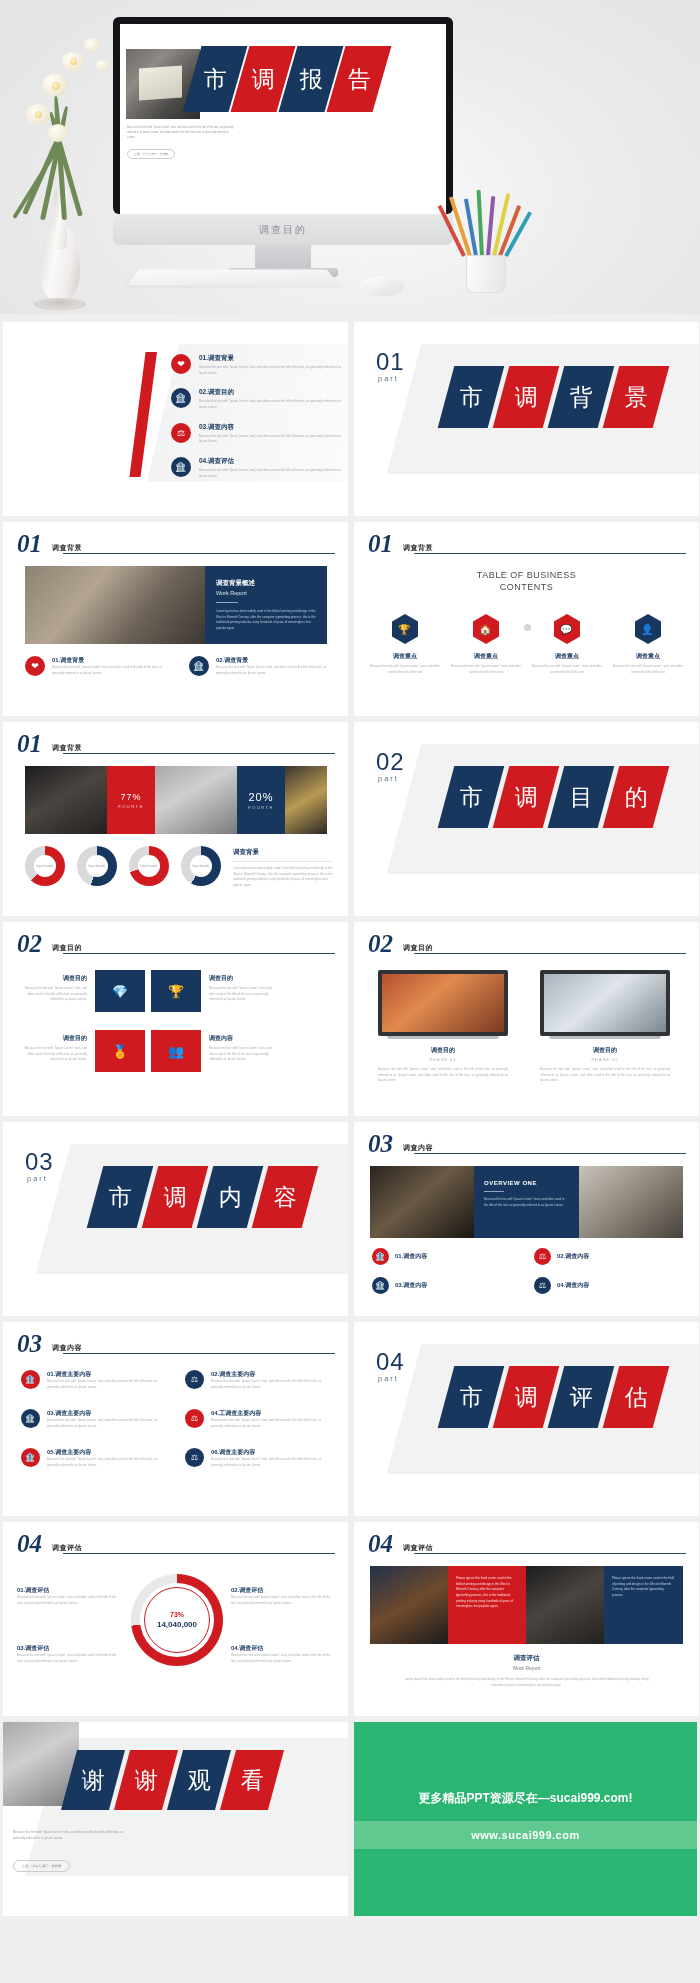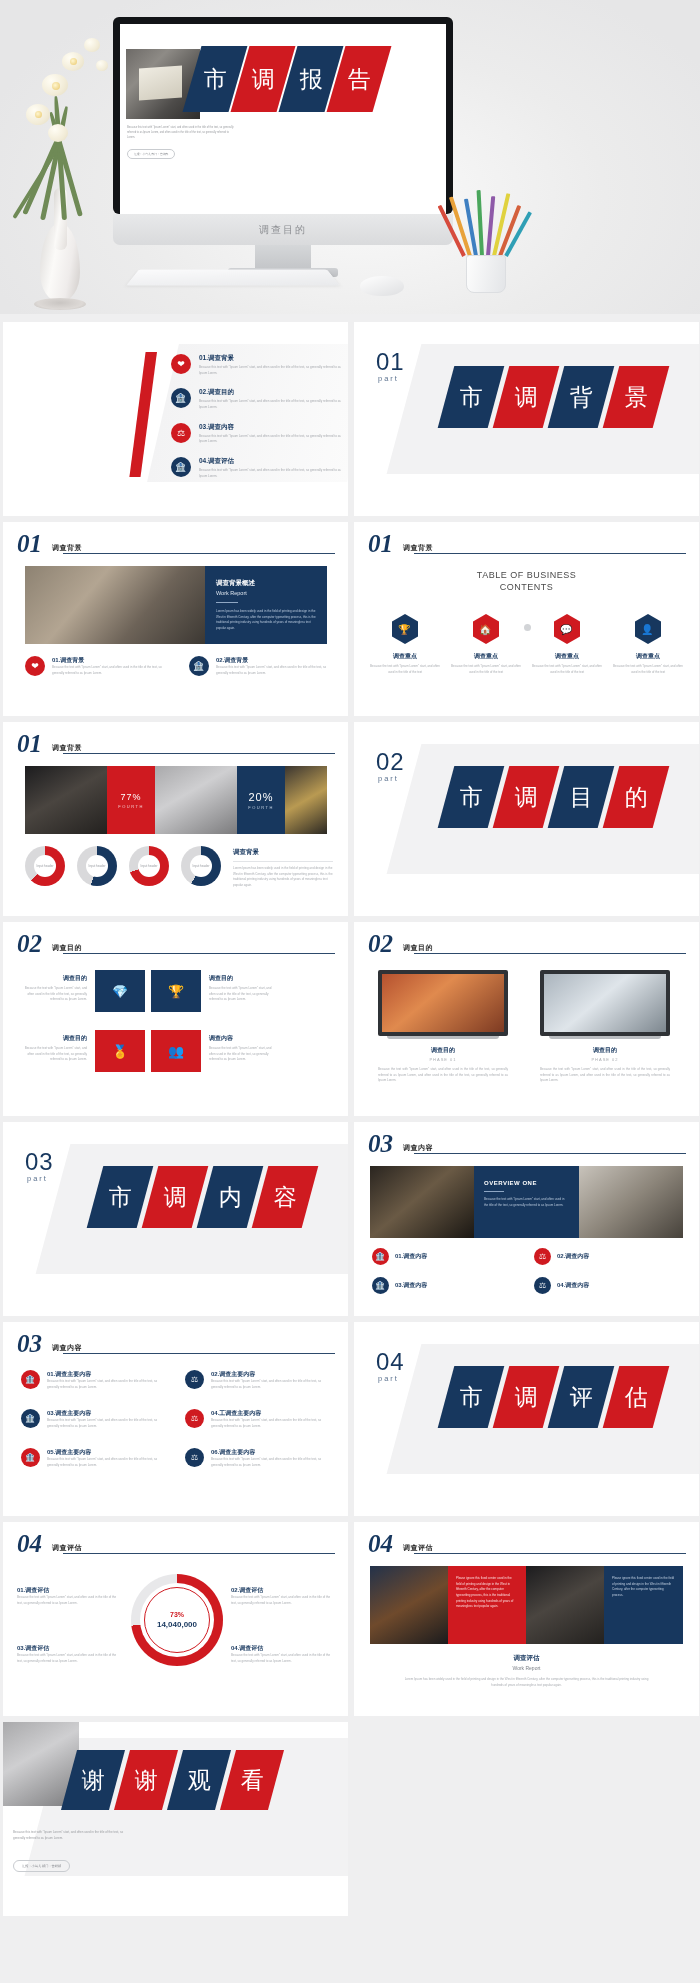--- a/index.html
+++ b/index.html
@@ -692,16 +692,20 @@
               <span>观</span>
             </div>
           <div class="pbar" style="width:48px;height:60px;background:#cf1a20;">
               <span>看</span>
             </div>
         </div>
         <div style="position:absolute;left:10px;top:108px;width:120px;font-size:3px;color:#9a9ca0;line-height:1.9;">Because this text with "Ipsum Lorem" start, and often used in the title of the text, so generally referred to as Ipsum Lorem.</div>
         <div style="position:absolute;left:10px;top:138px;padding:3px 8px;border:.6px solid #c9ccd0;border-radius:9px;font-size:3.2px;color:#7f8287;">汇报：小鸟儿    部门：营销部</div>
       </div>
 
+      <div class="footer-banner">
+        <div class="fb1">更多精品PPT资源尽在—sucai999.com!</div>
+        <div class="fb2">www.sucai999.com</div>
+      </div>
     </div>
 
   </div>
 </div>
 
 </body></html>

